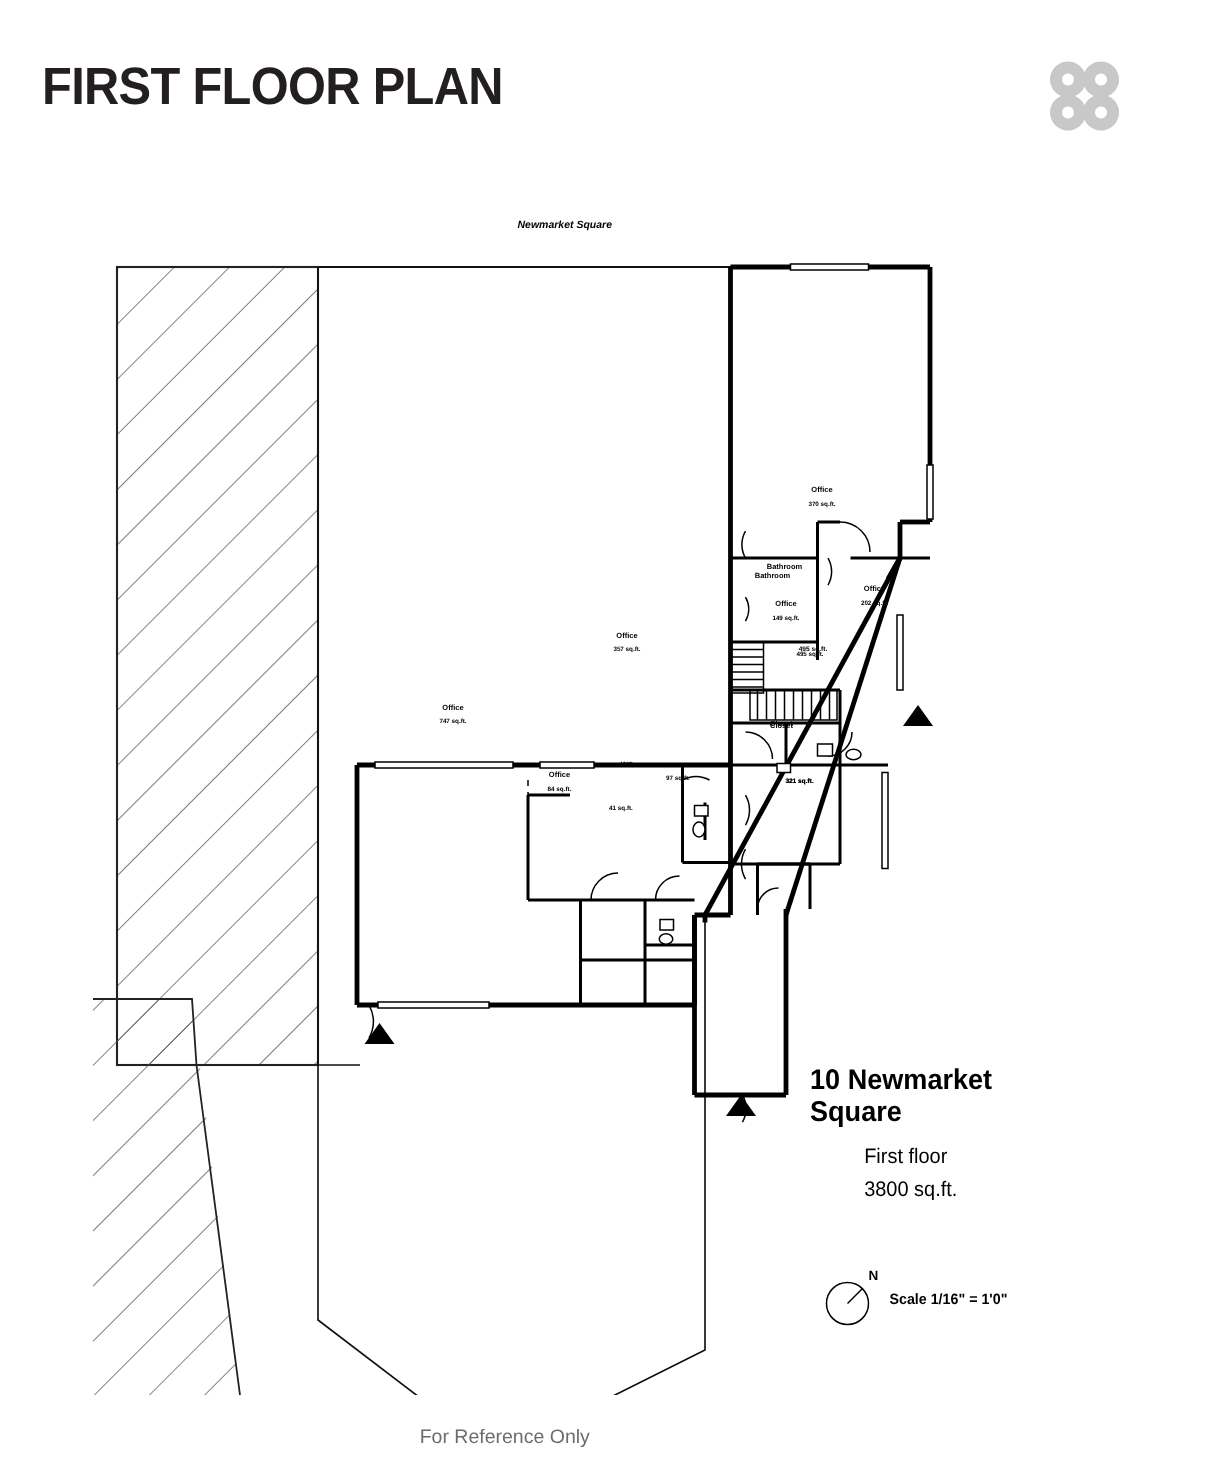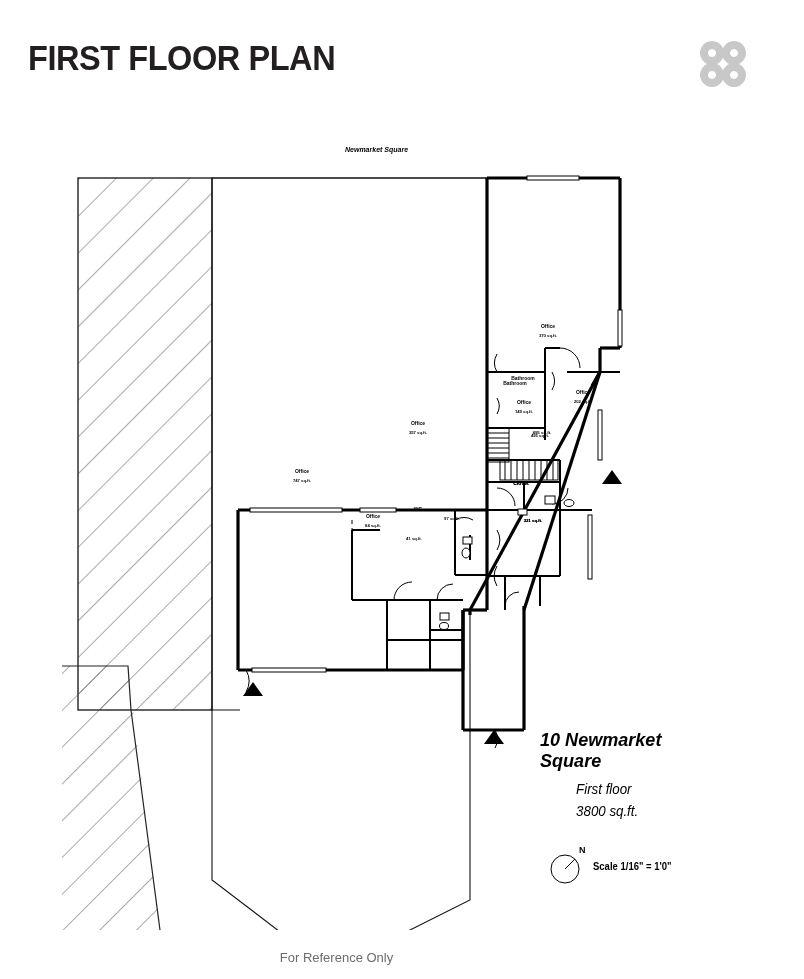--- a/index.html
+++ b/index.html
@@ -19,21 +19,21 @@
     transform:scaleX(0.93);transform-origin:left center;
     white-space:nowrap;
   }
   .logo{position:absolute;left:697px;top:38px;width:52px;height:52px;}
 
   
   .plan{position:absolute;left:0;top:110px;width:804px;height:820px;}
   .plan svg{display:block;}
 
   
-  .titleblock{position:absolute;left:540px;top:729px;width:230px;font-style:italic;}
+  .titleblock{position:absolute;left:540px;top:710px;width:230px;}
   .tb-addr{
     font-family:"Liberation Sans", sans-serif;
     font-weight:bold;font-size:19px;line-height:21px;color:#000;
     transform:scaleX(0.95);transform-origin:left top;
     width:160px;
   }
   .tb-sub{
     font-family:"Liberation Sans", sans-serif;
     font-size:14px;color:#000;margin-top:10px;padding-left:38px;
     transform:scaleX(0.95);transform-origin:left top;

